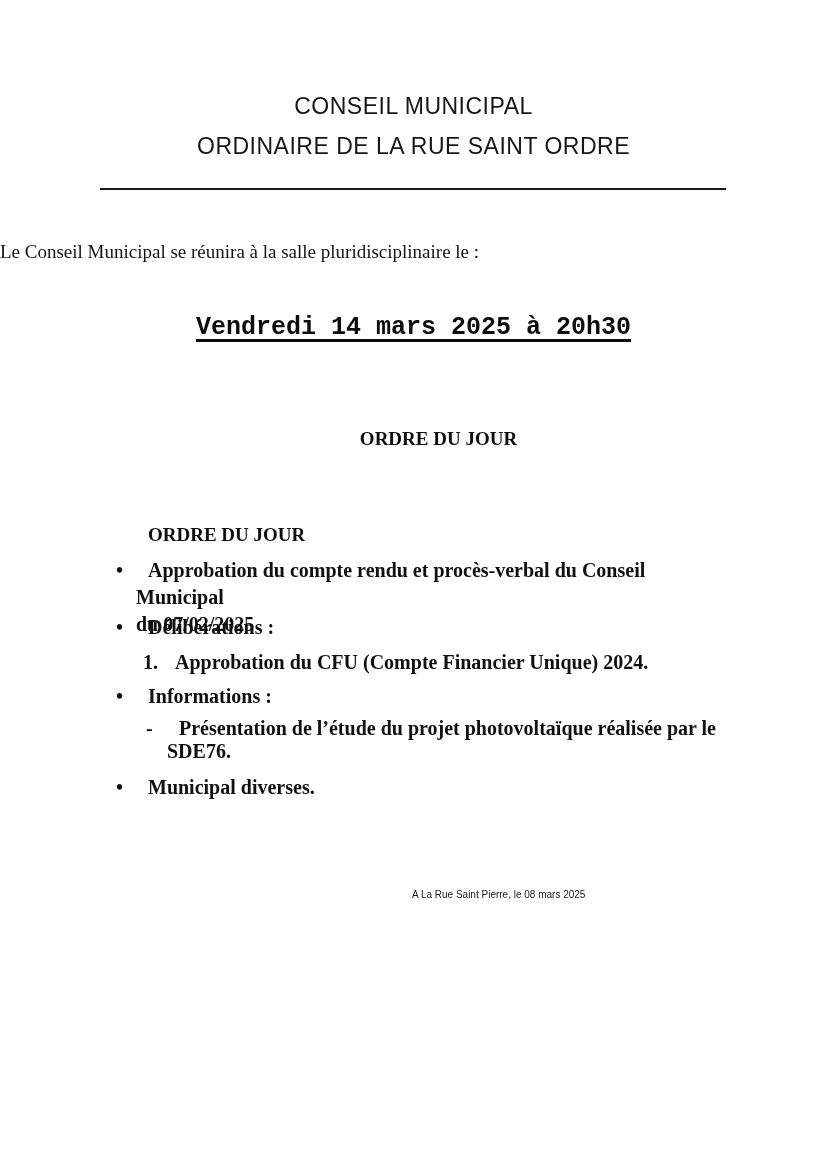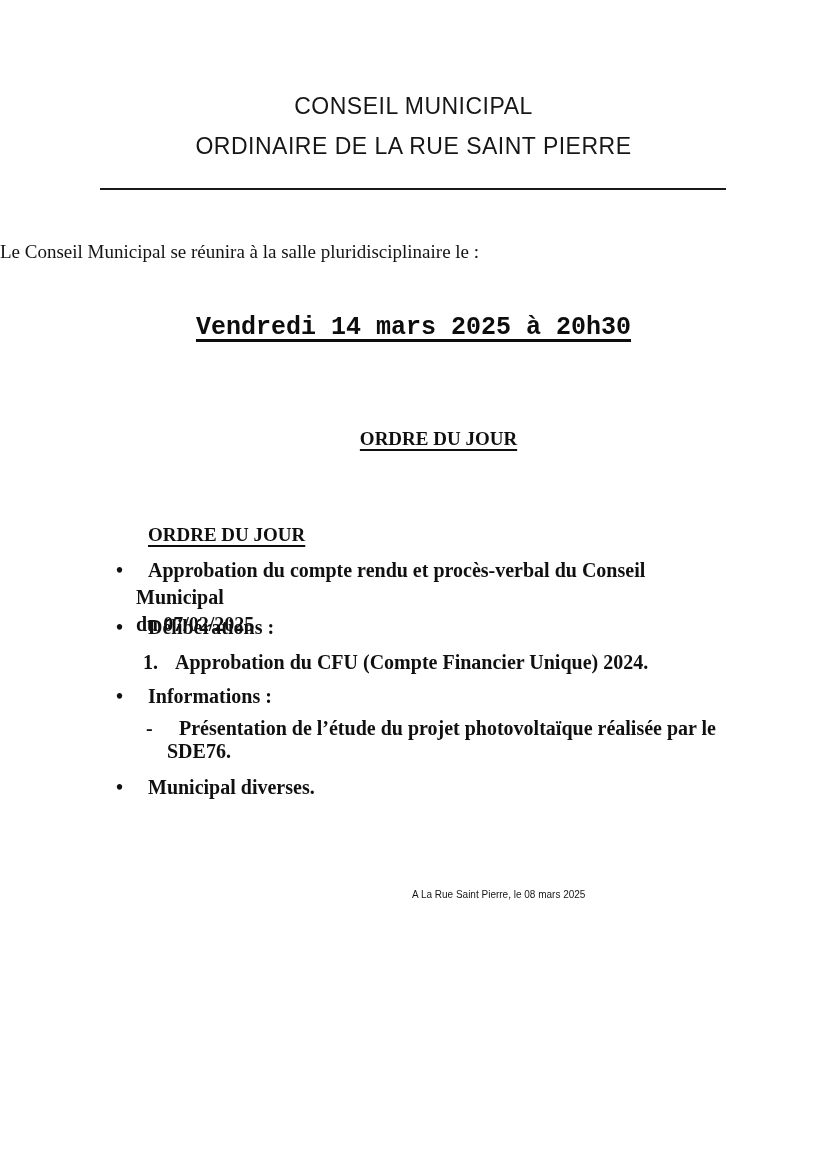--- a/index.html
+++ b/index.html
@@ -77,21 +77,20 @@
   
   .odj {
     font-family: "Liberation Serif", "DejaVu Serif", serif;
     font-size: 19px;
     font-weight: 700;
     line-height: 1.1;
     color: #0f0f0f;
     white-space: nowrap;
   }
   .odj .u {
-    text-decoration: underline;
     text-decoration-thickness: 2px;
     text-underline-offset: 4px;
   }
   .odj-center {
     top: 429px;
     left: 0;
     width: 827px;
     text-align: center;
     transform: translateX(25px);
   }
@@ -135,21 +134,21 @@
     white-space: nowrap;
   }
 </style>
 </head>
 <body>
 
 <div class="page">
 
   <div class="abs title-line title1">CONSEIL MUNICIPAL</div>
 
-  <div class="abs title-line title2">ORDINAIRE DE LA RUE SAINT PIERRE</div>
+  <div class="abs title-line title2">ORDINAIRE DE LA RUE SAINT ORDRE</div>
 
   <div class="abs rule"></div>
 
   <div class="abs intro">Le Conseil Municipal se réunira à la salle pluridisciplinaire le :</div>
 
   <div class="abs meeting-date">
     <span class="u">Vendredi 14 mars 2025 à 20h30</span>
   </div>
 
   <div class="abs odj odj-center">

